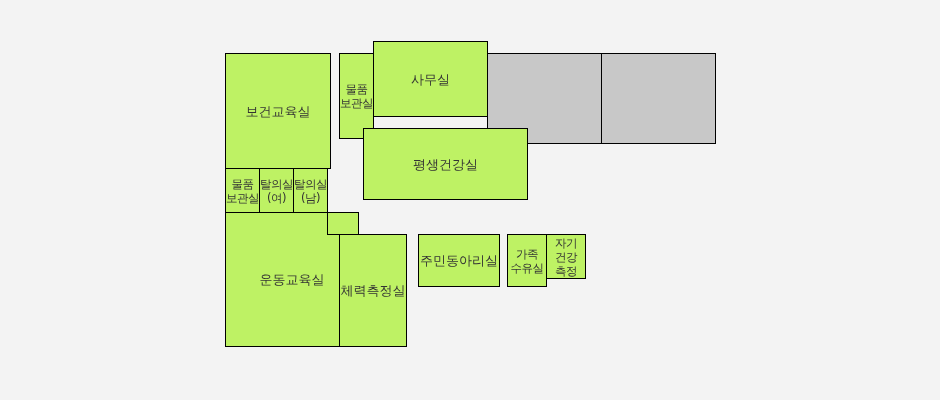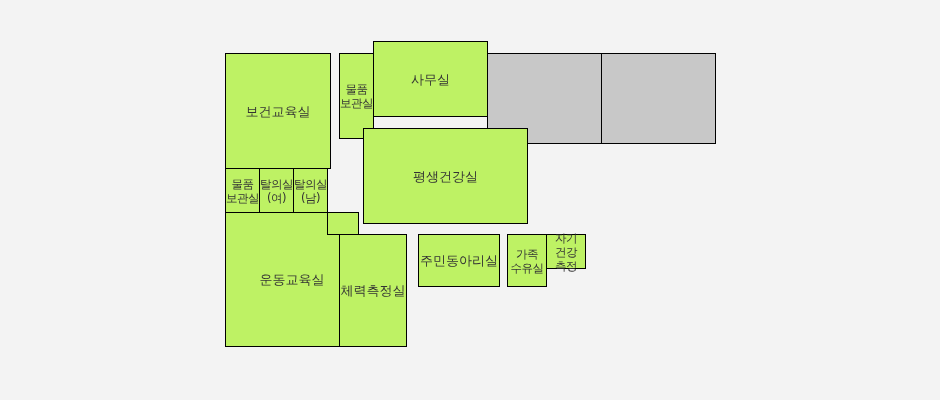--- a/index.html
+++ b/index.html
@@ -32,21 +32,21 @@
   </div>
 
   <div class="room gray" style="left:487px;top:53px;width:115px;height:91px;">
     <span class="label"></span>
   </div>
 
   <div class="room gray" style="left:601px;top:53px;width:115px;height:91px;">
     <span class="label"></span>
   </div>
 
-  <div class="room" style="left:363px;top:128px;width:165px;height:96px;">
+  <div class="room" style="left:363px;top:128px;width:165px;height:72px;">
     <span class="label">평생건강실</span>
   </div>
 
   <div class="room small" style="left:225px;top:168px;width:35px;height:45px;">
     <span class="label">물품
 보관실</span>
   </div>
 
   <div class="room small" style="left:259px;top:168px;width:35px;height:45px;">
     <span class="label">탈의실
@@ -68,21 +68,21 @@
 
   <div class="room" style="left:418px;top:234px;width:82px;height:53px;">
     <span class="label">주민동아리실</span>
   </div>
 
   <div class="room small" style="left:507px;top:234px;width:40px;height:53px;">
     <span class="label">가족
 수유실</span>
   </div>
 
-  <div class="room small" style="left:546px;top:234px;width:40px;height:35px;">
+  <div class="room small" style="left:546px;top:234px;width:40px;height:45px;">
     <span class="label">자기
 건강
 측정</span>
   </div>
 
   <div class="line" style="left:339px;top:138px;width:25px;height:1px;"></div>
   <div class="line" style="left:327px;top:168px;width:1px;height:67px;"></div>
   <div class="line" style="left:327px;top:234px;width:13px;height:1px;"></div>
 
 </div>

